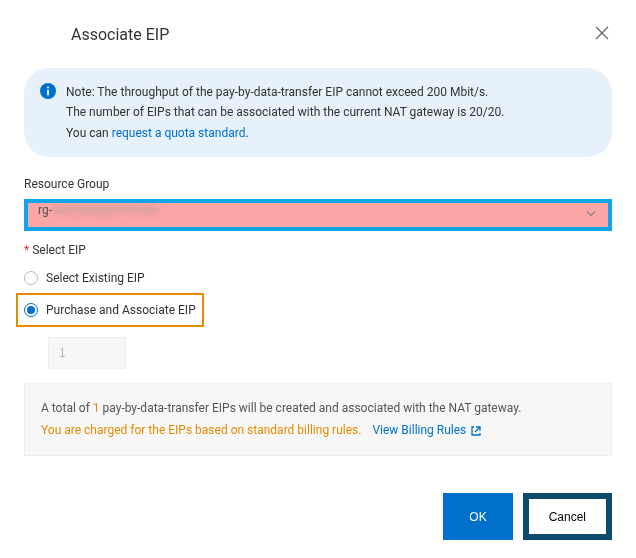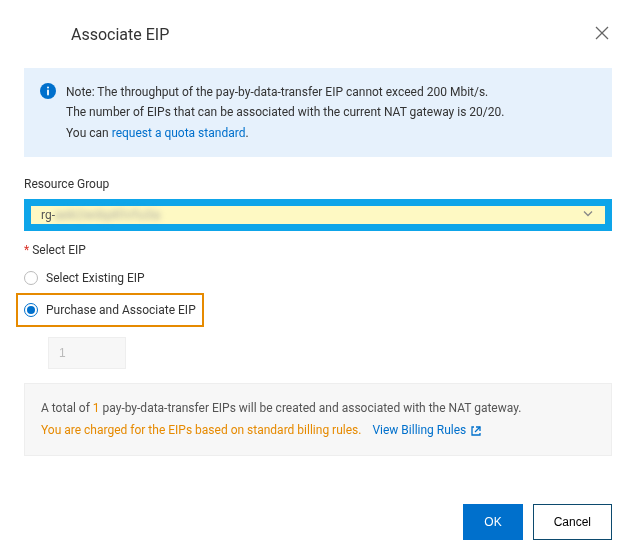--- a/index.html
+++ b/index.html
@@ -43,20 +43,21 @@
     .close-btn svg {
       width: 14px;
       height: 14px;
     }
     .info-banner {
       background: #e6f1fc;
       padding: 14px 16px;
       margin-bottom: 20px;
       display: flex;
       gap: 10px;
+      border-radius: 25px;
     }
     .info-icon {
       flex-shrink: 0;
       width: 16px;
       height: 16px;
       margin-top: 1px;
     }
     .info-icon svg {
       width: 16px;
       height: 16px;
@@ -80,25 +81,24 @@
       color: #333;
       margin-bottom: 8px;
     }
     .required {
       color: #d93026;
       margin-right: 3px;
     }
     .select-box {
       width: 100%;
       height: 32px;
-      border: 7px solid #0ea5e9;
-      background: #fef9c3;
+      border: 4px solid #0ea5e9;
+      background: #fca5a5;
       padding: 0 30px 0 10px;
       display: flex;
-      align-items: center;
       position: relative;
       cursor: pointer;
       color: #555;
     }
     .select-box .blurred {
       filter: blur(3px);
       color: #999;
       letter-spacing: 1px;
     }
     .chevron {
@@ -200,25 +200,25 @@
       vertical-align: middle;
     }
     .footer {
       position: absolute;
       bottom: 18px;
       right: 24px;
       display: flex;
       gap: 10px;
     }
     .btn {
-      height: 36px;
+      height: 47px;
       padding: 0 20px;
       font-size: 12px;
       cursor: pointer;
-      border: 1px solid #0c4a6e;
+      border: 6px solid #0c4a6e;
       background: #fff;
       display: flex;
       align-items: center;
       justify-content: center;
     }
     .btn-primary {
       background: #0070cc;
       border-color: #0070cc;
       color: #fff;
     }

